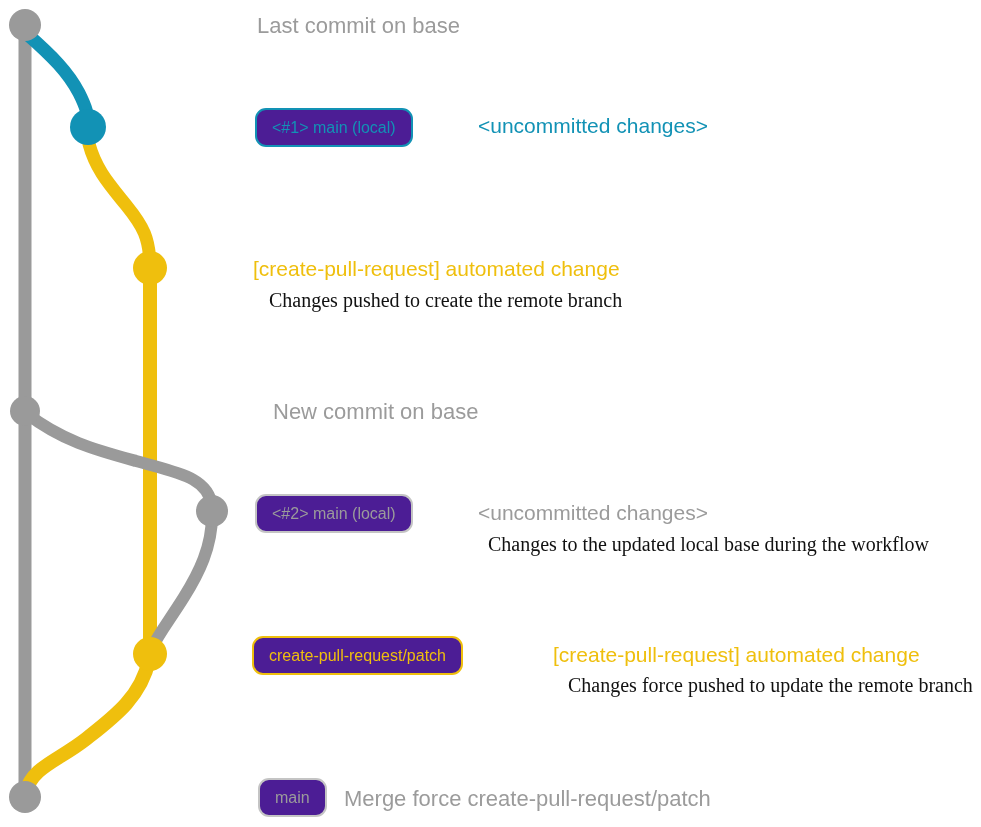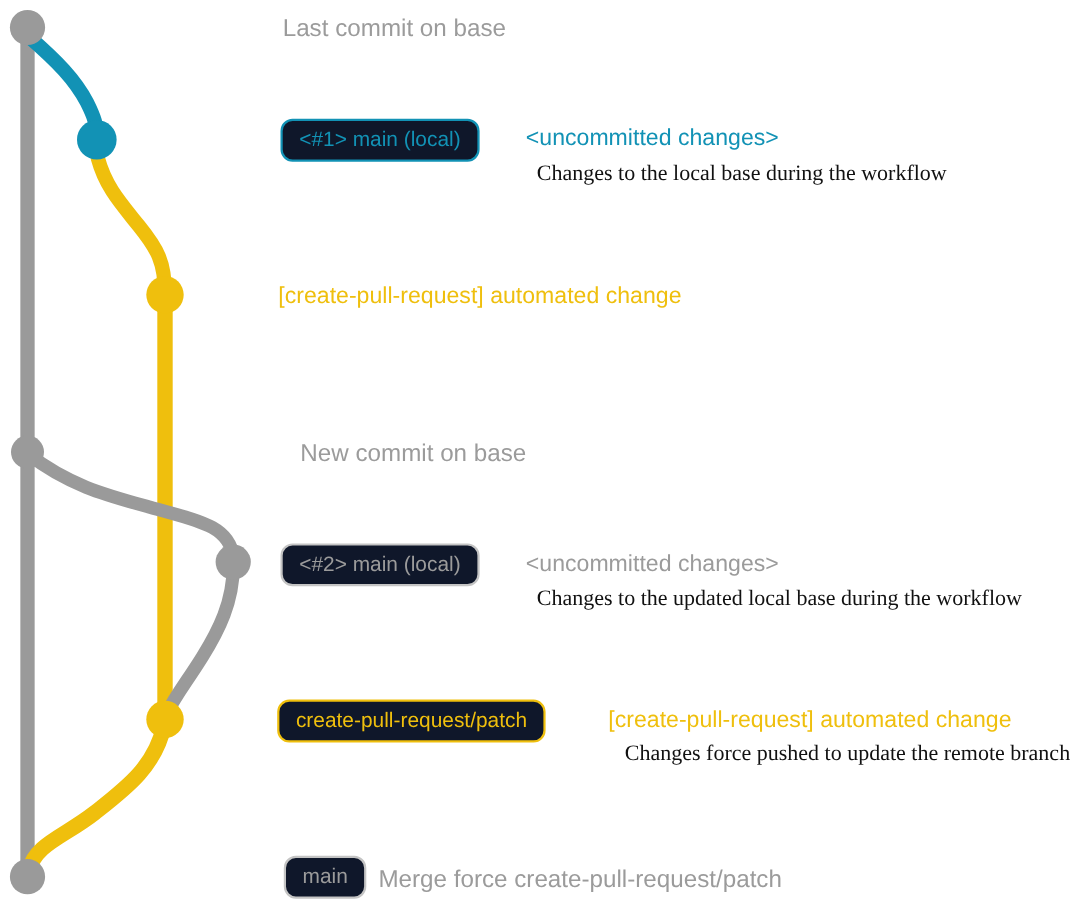--- a/index.html
+++ b/index.html
@@ -38,26 +38,26 @@
 
   .caption {
     font-family: "Liberation Serif", serif;
     color: #111111;
     font-size: 20px;
     line-height: 24px;
   }
 
   .badge {
     display: inline-block;
-    font-size: 19px;
+    font-size: 16px;
     line-height: 25px;
     padding: 5px 15px;
     border: 2px solid;
     border-radius: 11px;
-    background: #0f172a;
+    background: #4c1d95;
   }
   .badge.blue   { color: #1292b5; border-color: #1292b5; }
   .badge.gray   { color: #9b9b9b; border-color: #c4c4c4; }
   .badge.yellow { color: #efbf0d; border-color: #efbf0d; }
 </style>
 </head>
 <body>
 
 <div class="canvas">
 
@@ -84,23 +84,23 @@
     <circle cx="25" cy="411" r="15" fill="#9a9a9a"></circle>
     <circle cx="25" cy="797" r="16" fill="#9a9a9a"></circle>
   </svg>
 
   <div class="abs title-gray" style="left:257px; top:13px;">Last commit on base</div>
 
   <div class="abs" style="left:255px; top:108px;">
     <span class="badge blue">&lt;#1&gt; main (local)</span>
   </div>
   <div class="abs heading blue" style="left:478px; top:113px;">&lt;uncommitted changes&gt;</div>
-  <div class="abs caption" style="left:488px; top:146px;">Changes to the local base during the workflow</div>
 
   <div class="abs heading yellow" style="left:253px; top:256px;">[create-pull-request] automated change</div>
+  <div class="abs caption" style="left:269px; top:288px;">Changes pushed to create the remote branch</div>
 
   <div class="abs title-gray" style="left:273px; top:399px;">New commit on base</div>
 
   <div class="abs" style="left:255px; top:494px;">
     <span class="badge gray">&lt;#2&gt; main (local)</span>
   </div>
   <div class="abs heading gray" style="left:478px; top:500px;">&lt;uncommitted changes&gt;</div>
   <div class="abs" style="left:252px; top:636px;">
     <span class="badge yellow">create-pull-request/patch</span>
   </div>

